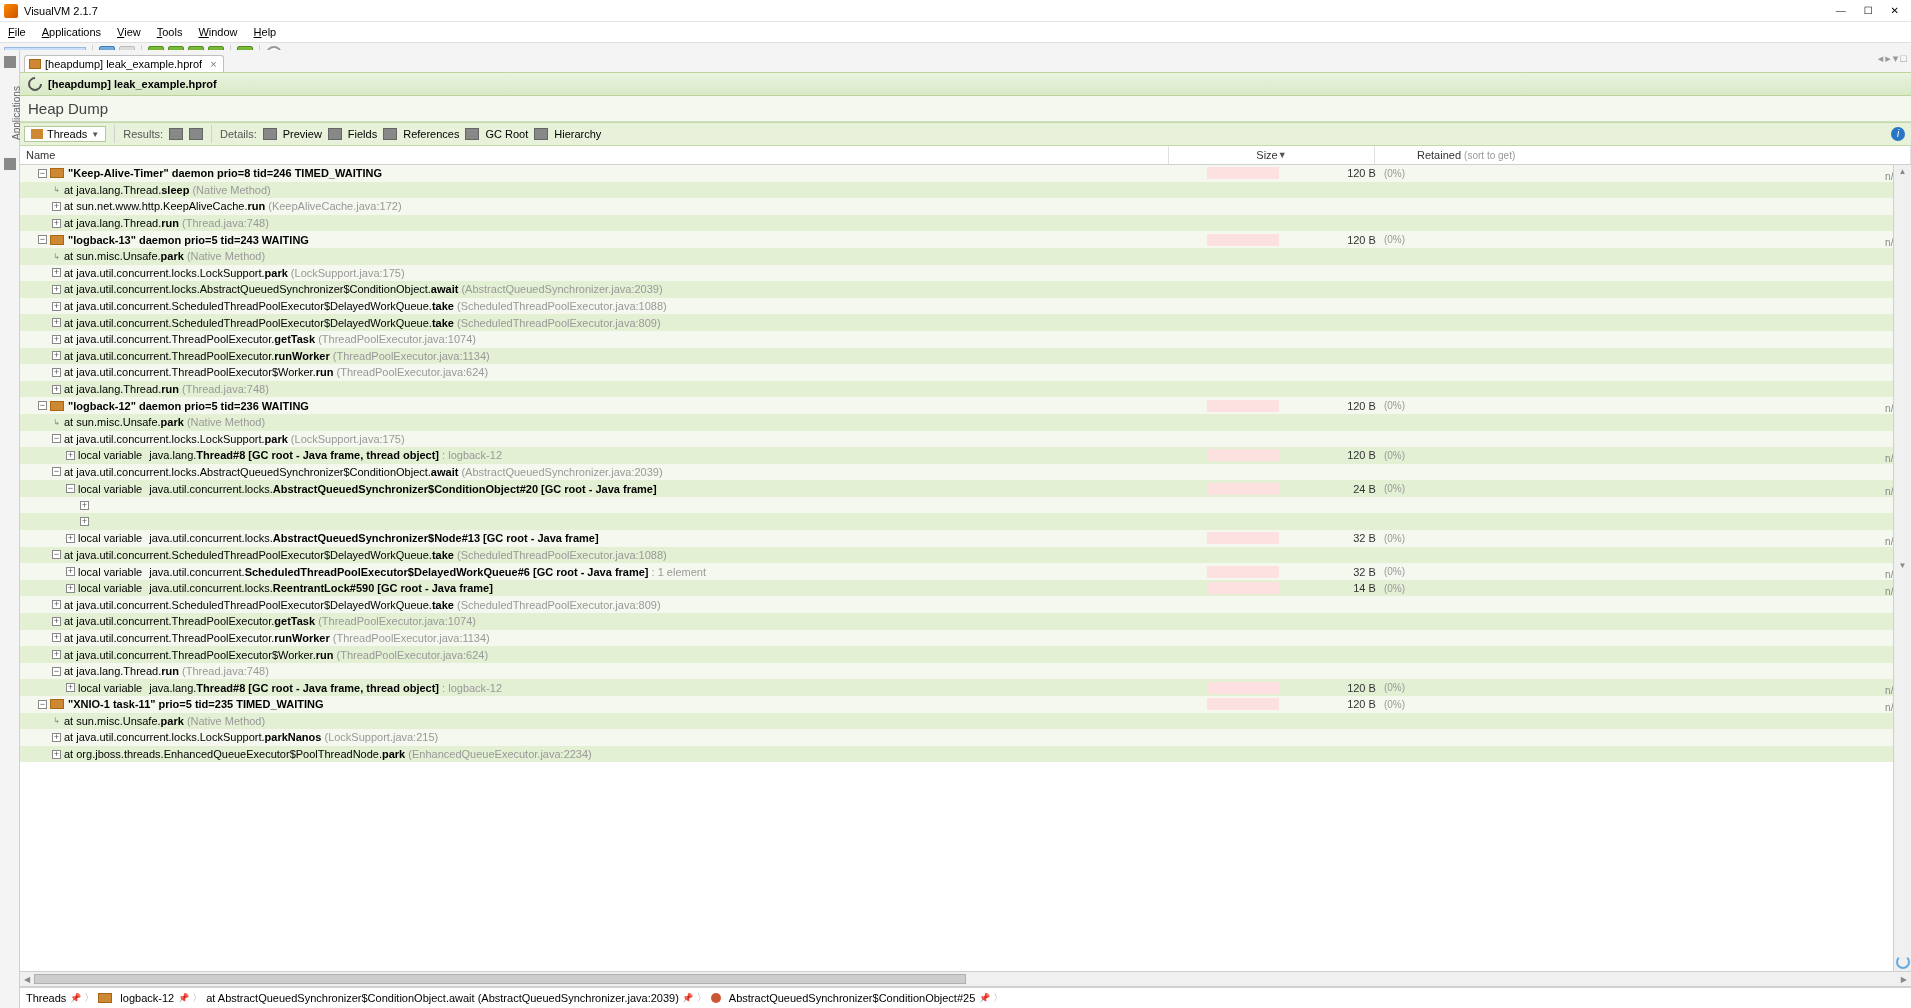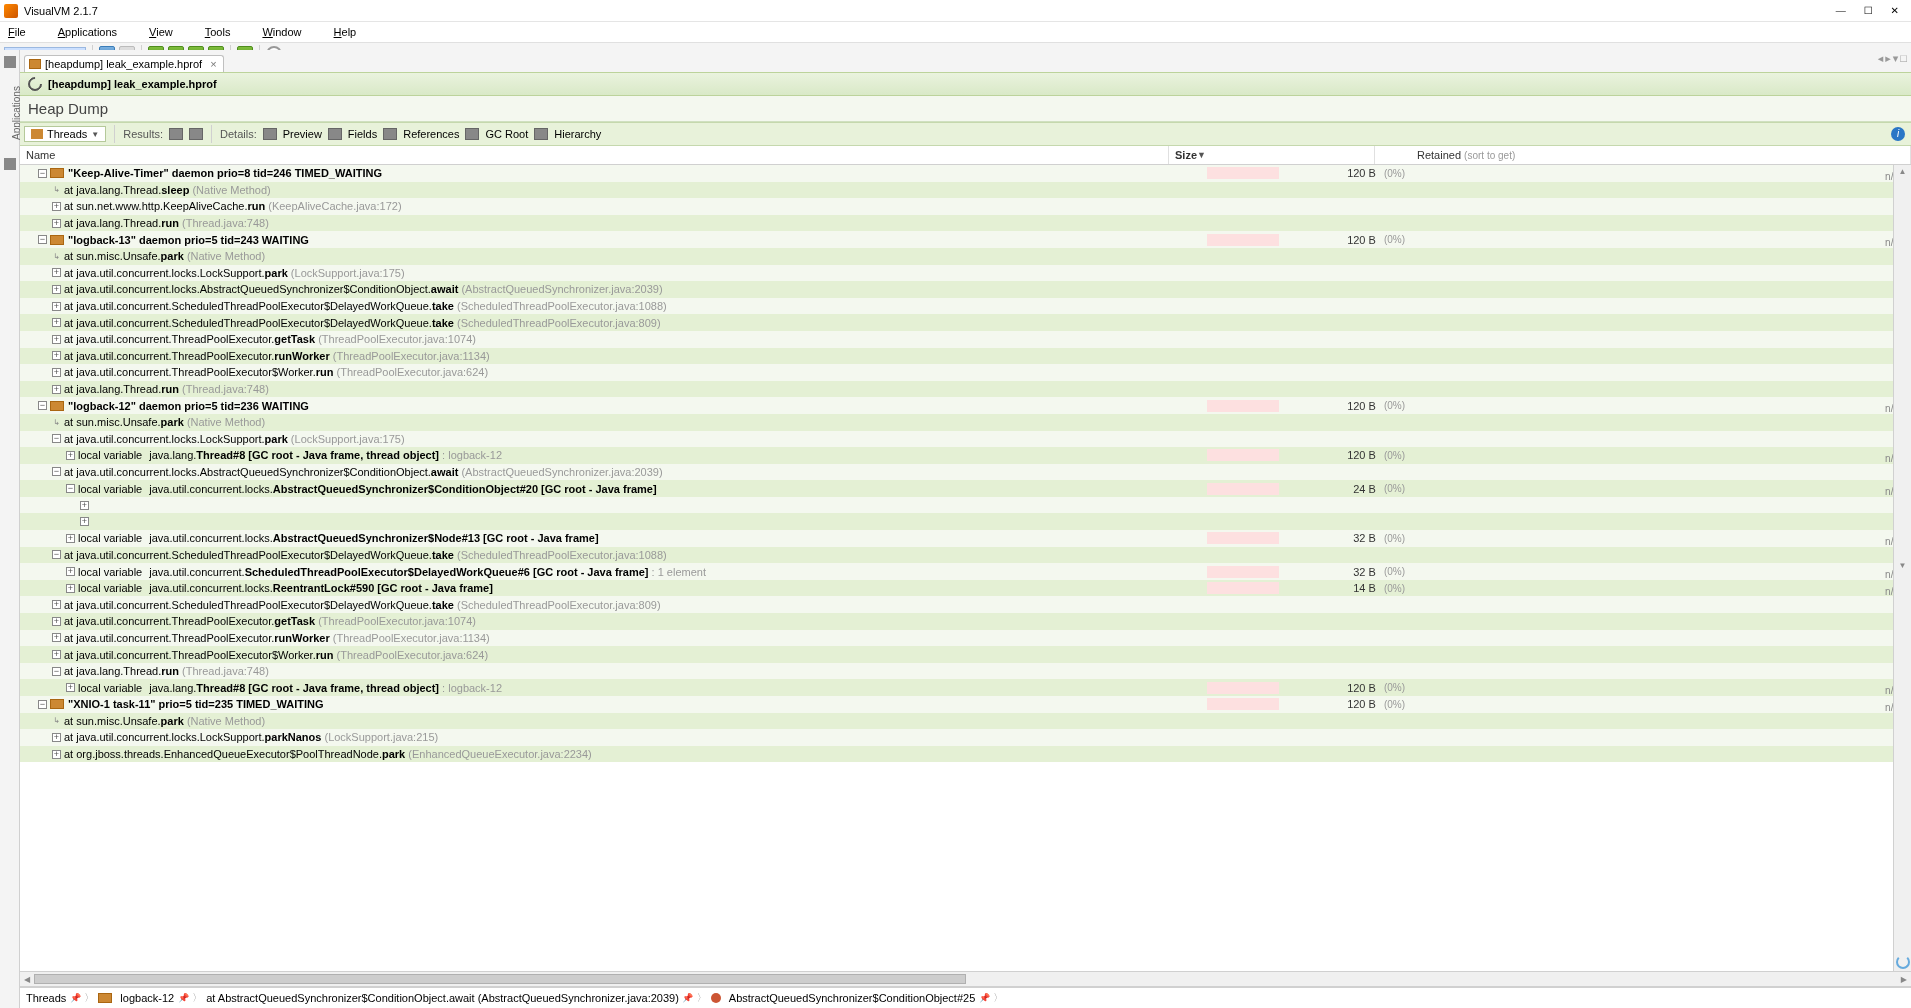--- a/index.html
+++ b/index.html
@@ -2,21 +2,21 @@
 <html><head>
 <meta charset="utf-8">
 <style>
 * { margin: 0; padding: 0; box-sizing: border-box; font-family: "Segoe UI", Tahoma, sans-serif; font-size: 11px; }
 body { background: #fff; overflow: hidden; }
 .titlebar { display: flex; align-items: center; height: 22px; padding: 0 4px; background: #fff; border-bottom: 1px solid #e5e5e5; }
 .titlebar .app-icon { width: 14px; height: 14px; background: linear-gradient(135deg,#f80,#c50); border-radius: 2px; margin-right: 6px; }
 .titlebar .title { flex: 1; color: #000; }
 .titlebar .win-btns { display: flex; gap: 18px; padding-right: 8px; }
 .titlebar .win-btn { font-family: "Segoe UI Symbol"; font-size: 10px; color: #000; cursor: pointer; }
-.menubar { display: flex; gap: 20px; height: 20px; align-items: center; padding: 0 2px; background: #fff; }
+.menubar { display: flex; gap: 4px; height: 20px; align-items: center; padding: 0 2px; background: #fff; }
 .menubar span { padding: 2px 6px; cursor: pointer; }
 .menubar span:first-letter { text-decoration: underline; }
 .toolbar { display: flex; align-items: center; height: 24px; padding: 0 4px; background: #f4f4f4; border-top: 1px solid #e0e0e0; border-bottom: 1px solid #e0e0e0; gap: 4px; }
 .sep { width: 1px; height: 18px; background: #d0d0d0; margin: 0 2px; }
 .mem-widget { background: #cce0ff; border: 1px solid #9bb8e0; color: #003399; font-size: 10px; padding: 1px 6px; }
 .tb-ico { width: 16px; height: 16px; background: #ddd; border: 1px solid #bbb; border-radius: 2px; }
 .tb-ico.g { background: linear-gradient(#7fbe3b,#4e8c1e); border-color:#4e8c1e; }
 .tb-ico.b { background: linear-gradient(#7ab0e0,#3a7cb8); border-color:#3a7cb8; }
 .sidebar-tab { position: absolute; left: 0; top: 50px; width: 20px; background: #f4f4f4; border-right: 1px solid #d0d0d0; height: calc(100% - 50px); }
 .sidebar-tab .rot { transform: rotate(-90deg); transform-origin: left top; white-space: nowrap; font-size: 10px; color: #666; position: absolute; top: 90px; left: 11px; }
@@ -34,21 +34,21 @@
 .filter-bar { background: #e8f2da; border-top: 1px solid #c5d8ad; border-bottom: 1px solid #c5d8ad; padding: 2px 4px; display: flex; align-items: center; gap: 6px; position: relative; }
 .filter-btn { background: #fff; border: 1px solid #b5c99a; padding: 1px 6px; display: flex; align-items: center; gap: 4px; }
 .filter-btn .ico-th { width: 12px; height: 10px; background: #cc8833; }
 .filter-btn .drop { font-size: 8px; color: #555; }
 .filt-lbl { color: #555; }
 .filt-ico { width: 14px; height: 12px; background: #888; border: 1px solid #666; }
 .info-ico { position: absolute; right: 6px; width: 14px; height: 14px; border-radius: 50%; background: #2a76c6; color: #fff; text-align: center; line-height: 14px; font-style: italic; font-size: 10px; }
 .table-head { display: flex; background: #fff; border-bottom: 1px solid #d0d0d0; }
 .col { padding: 3px 6px; border-right: 1px solid #e0e0e0; color: #333; }
 .col.name { flex: 1; }
-.col.size { width: 206px; display: flex; justify-content: flex-start; align-items: center; font-weight: bold; }
+.col.size { width: 206px; display: flex; justify-content: center; align-items: center; }
 .col.retained { width: 500px; margin-left: 36px; }
 .col .sort { font-size: 9px; color: #555; }
 .parens { color: #999; font-size: 10px; }
 .tree-body { flex: 1; overflow-y: auto; position: relative; }
 .row { display: flex; align-items: center; height: 16.6px; position: relative; }
 .row:nth-child(odd) { background: #f4f8ef; }
 .row:nth-child(even) { background: #e4f0d4; }
 .row .namecell { flex: 1; display: flex; align-items: center; white-space: nowrap; overflow: hidden; }
 .row .sizecell { width: 206px; display: flex; align-items: center; justify-content: flex-end; padding-right: 6px; gap: 8px; position: relative; }
 .row .retcell { width: 500px; text-align: right; padding-right: 12px; color: #888; font-size: 10px; margin-top: 6px; }

